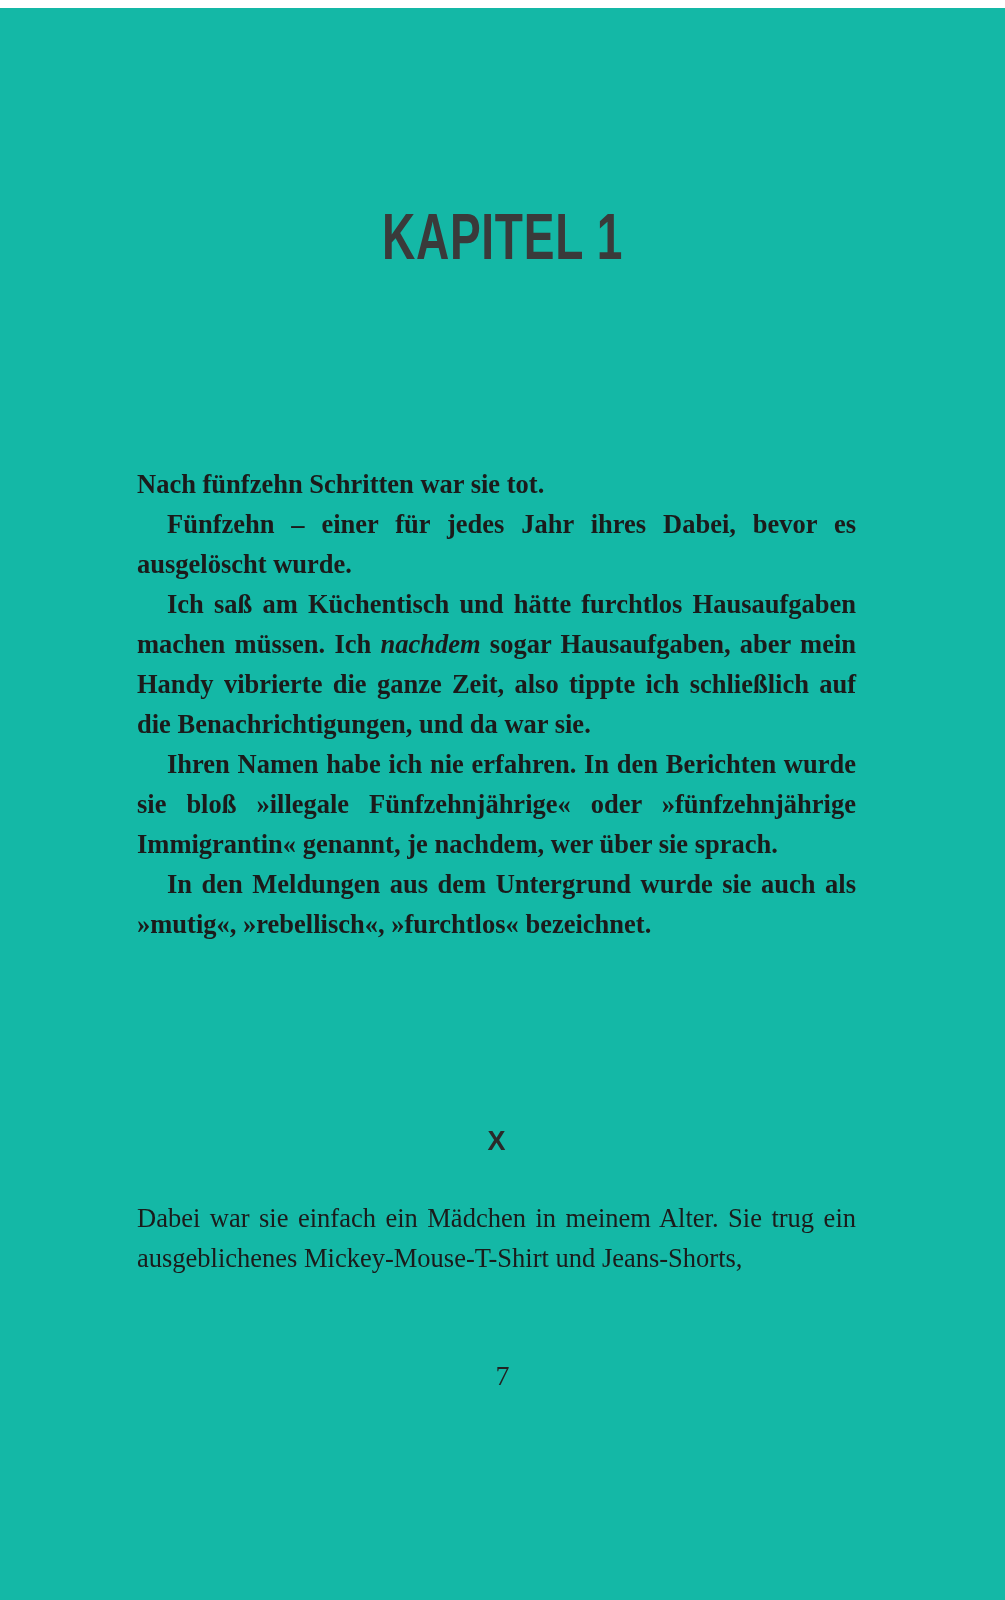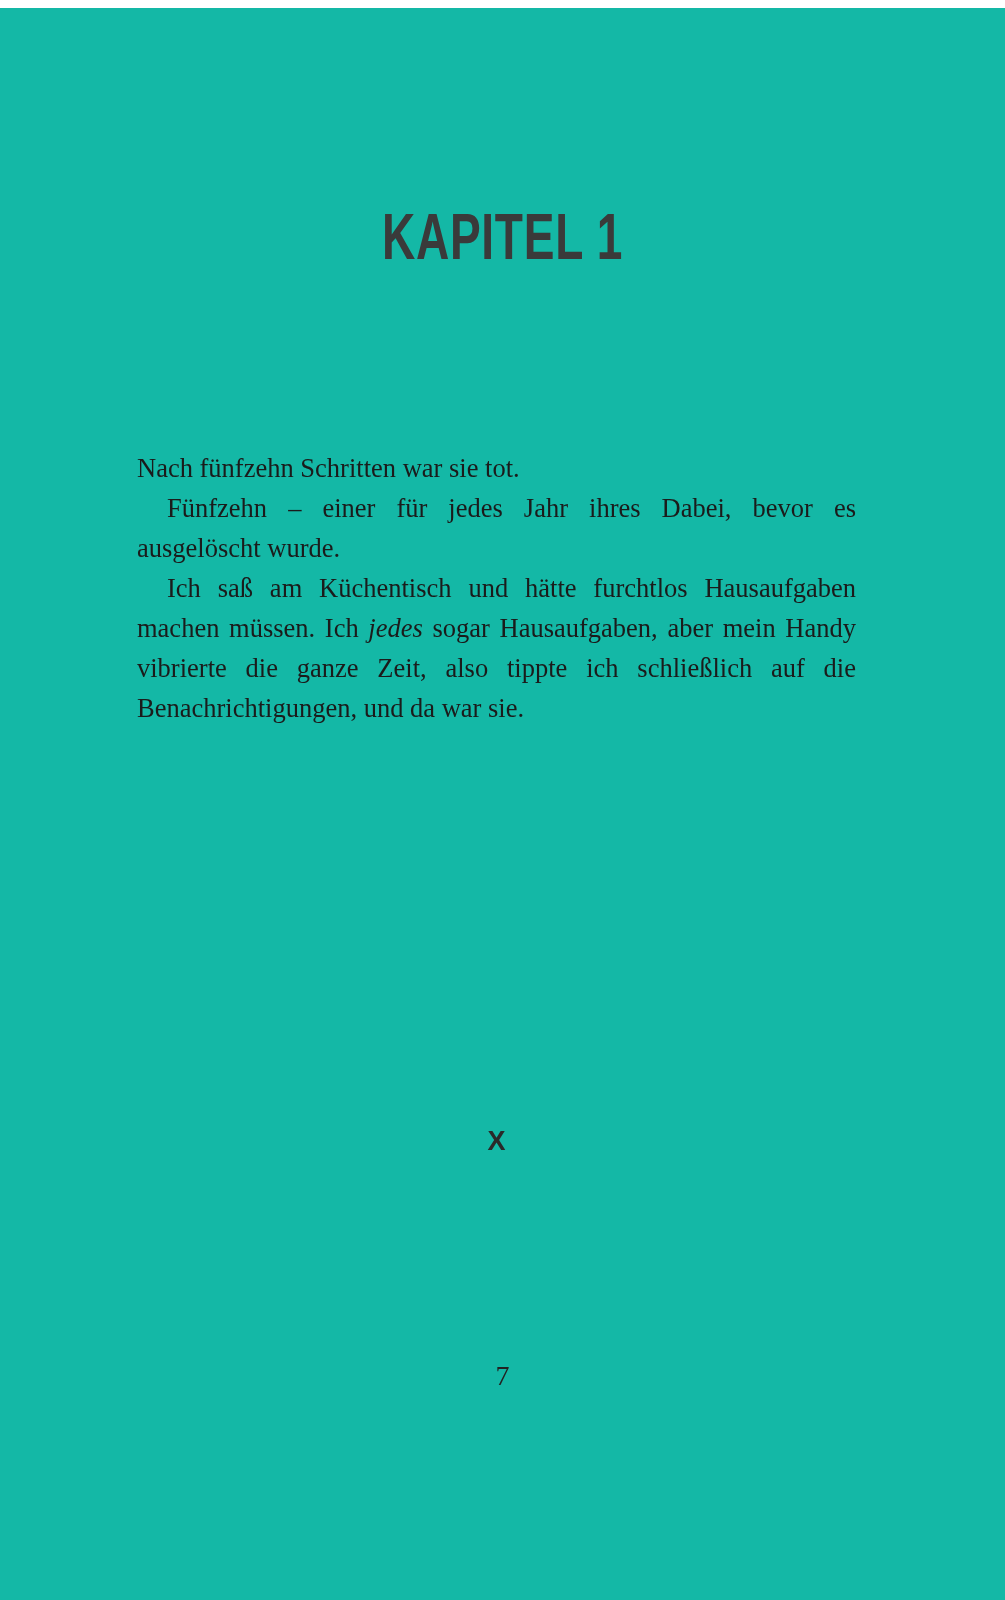--- a/index.html
+++ b/index.html
@@ -40,21 +40,21 @@
     position: absolute;
     left: 137px;
     width: 719px;
     font-size: 26.5px;
     line-height: 40px;
     text-align: justify;
     hyphens: auto;
     -webkit-hyphens: auto;
   }
 
-  .body-main { top: 440px; }
+  .body-main { top: 456px; font-weight: bold; }
 
   .body-text p { margin: 0; }
   .body-text p.indent { text-indent: 30px; }
 
   .body-text em {
     font-style: italic;
   }
 
   .section-divider {
     position: absolute;
@@ -83,21 +83,26 @@
 </head>
 <body>
 
 <div class="page">
 
   <h1 class="chapter-title">KAPITEL 1</h1>
 
   <div class="body-text body-main" lang="de">
     <p>Nach fünfzehn Schritten war sie tot.</p>
     <p class="indent">Fünfzehn – einer für jedes Jahr ihres Dabei, bevor es ausgelöscht wurde.</p>
-    <p class="indent"><span>Ich saß am Küchentisch und hätte furchtlos Hausaufgaben machen müssen. Ich </span><em>jedes</em><span> sogar Hausaufgaben, aber mein Handy vibrierte die ganze Zeit, also tippte ich schließlich auf die Benachrichtigungen, und da war sie.</span></p>
+    <p class="indent"><span>Ich saß am Küchentisch und hätte furchtlos Hausaufgaben machen müssen. Ich </span><em>nachdem</em><span> sogar Hausaufgaben, aber mein Handy vibrierte die ganze Zeit, also tippte ich schließlich auf die Benachrichtigungen, und da war sie.</span></p>
+    <p class="indent">Ihren Namen habe ich nie erfahren. In den Berichten wurde sie bloß »illegale Fünfzehnjährige« oder »fünfzehnjährige Immigrantin« genannt, je nachdem, wer über sie sprach.</p>
+    <p class="indent">In den Meldungen aus dem Untergrund wurde sie auch als »mutig«, »rebellisch«, »furchtlos« bezeichnet.</p>
   </div>
 
   <div class="section-divider">X</div>
 
+  <div class="body-text body-closing" lang="de">
+    <p>Dabei war sie einfach ein Mädchen in meinem Alter. Sie trug ein ausgeblichenes Mickey-Mouse-T-Shirt und Jeans-Shorts,</p>
+  </div>
 
   <div class="page-number">7</div>
 
 </div>
 
 </body></html>

